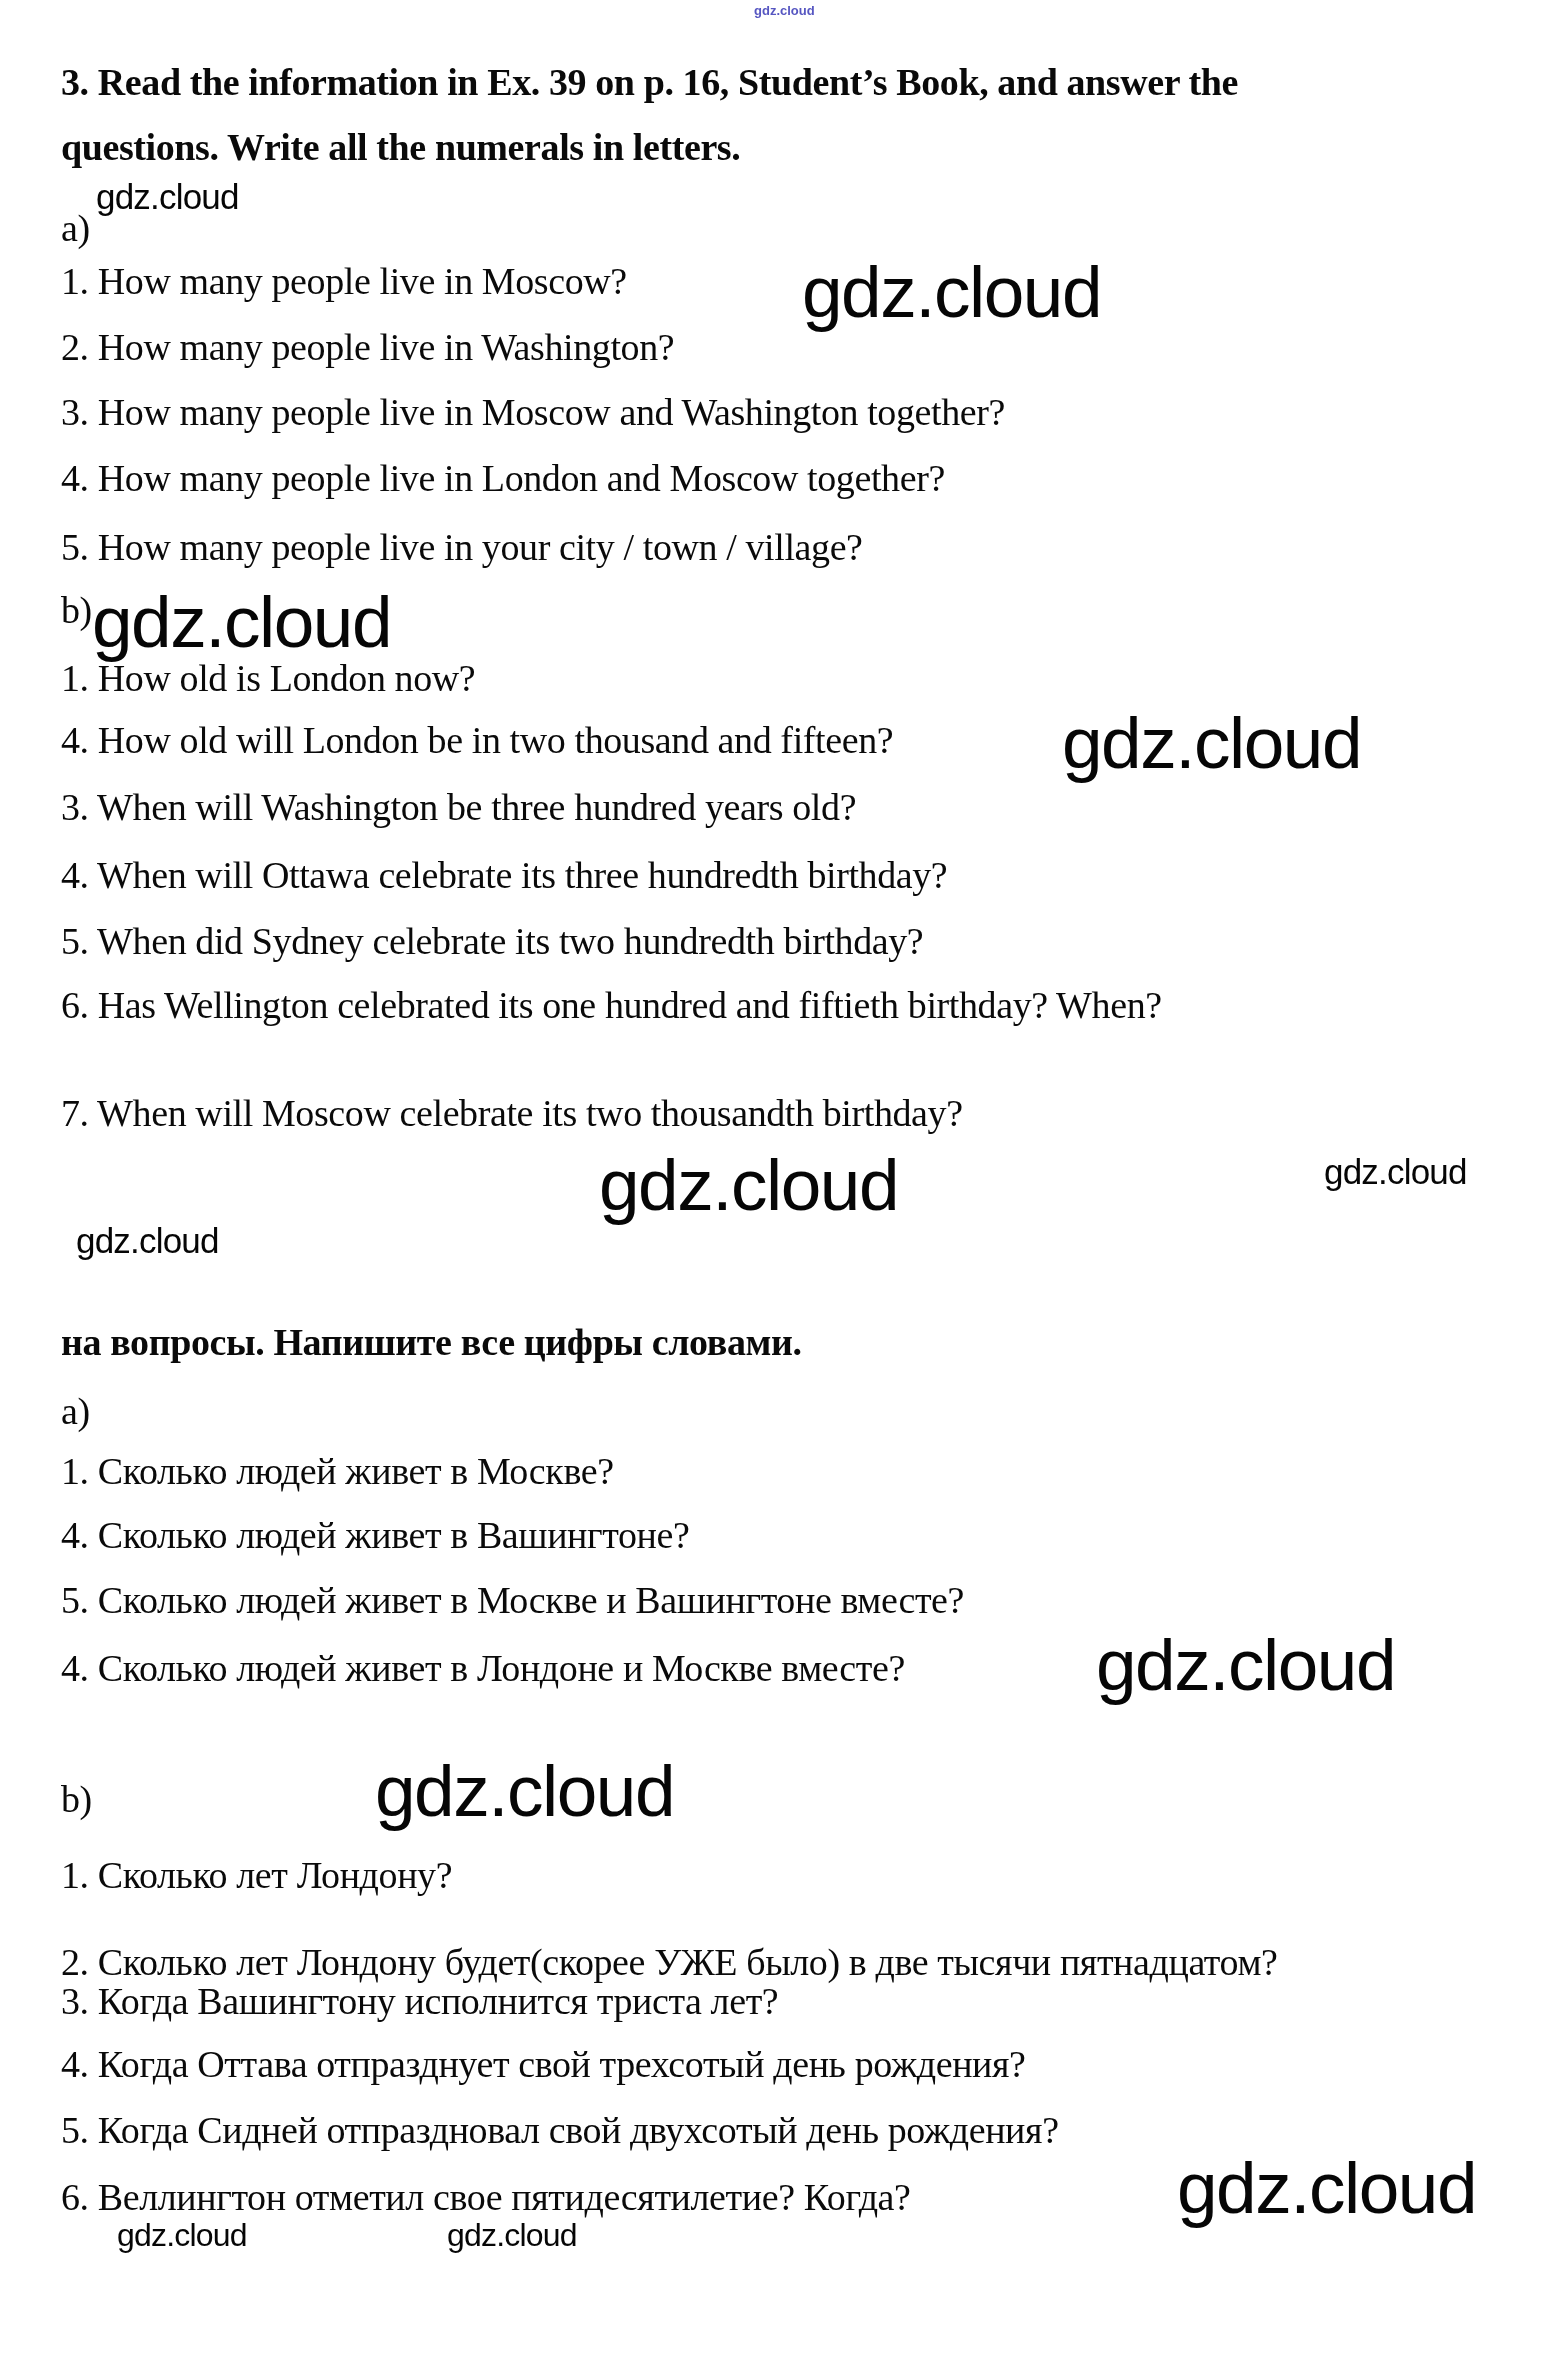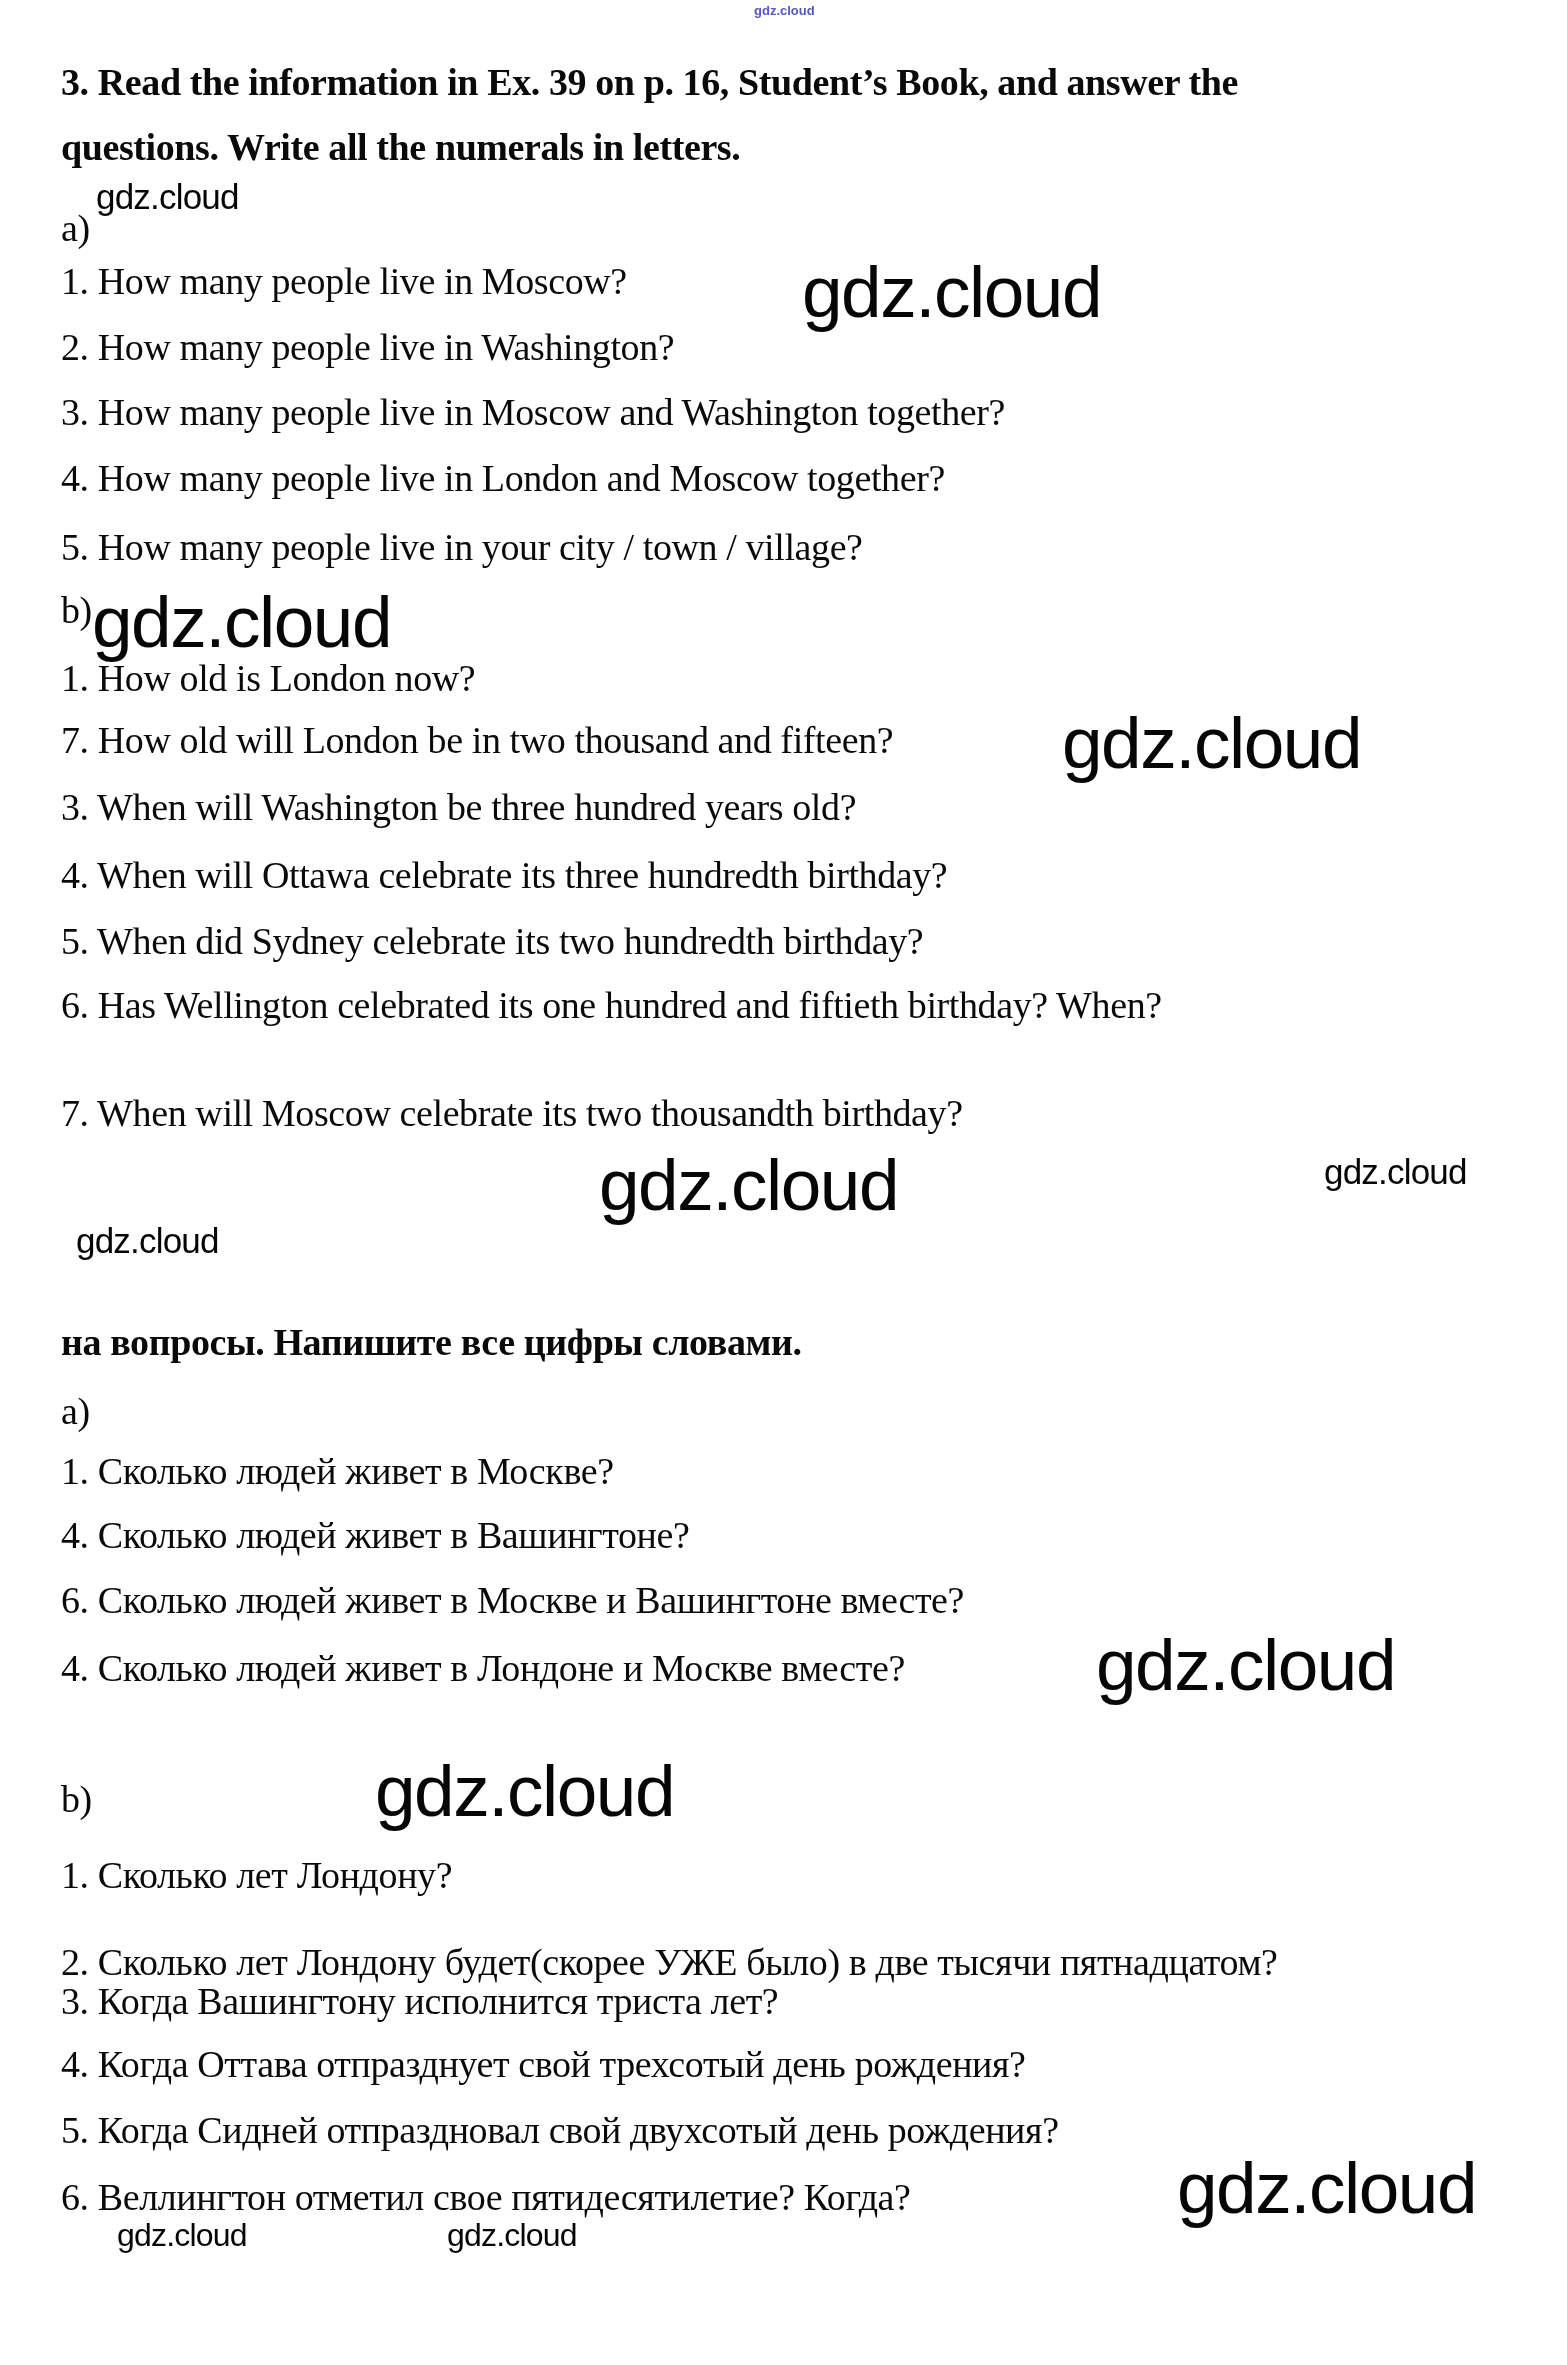--- a/index.html
+++ b/index.html
@@ -57,38 +57,38 @@
   <div class="line" style="top:327px;">2. How many people live in Washington?</div>
   <div class="line" style="top:392px;">3. How many people live in Moscow and Washington together?</div>
   <div class="line" style="top:458px;">4. How many people live in London and Moscow together?</div>
   <div class="line" style="top:527px;">5. How many people live in your city / town / village?</div>
 
   <div class="line" style="top:590px;">b)</div>
   <div class="wm wm-big" style="left:92px; top:580px;">gdz.cloud</div>
 
   <div class="line" style="top:658px;">1. How old is London now?</div>
   <div class="wm wm-big" style="left:1062px; top:701px;">gdz.cloud</div>
-  <div class="line" style="top:720px;">7. How old will London be in two thousand and fifteen?</div>
+  <div class="line" style="top:720px;">4. How old will London be in two thousand and fifteen?</div>
   <div class="line" style="top:787px;">3. When will Washington be three hundred years old?</div>
   <div class="line" style="top:855px;">4. When will Ottawa celebrate its three hundredth birthday?</div>
   <div class="line" style="top:921px;">5. When did Sydney celebrate its two hundredth birthday?</div>
   <div class="line" style="top:985px;">6. Has Wellington celebrated its one hundred and fiftieth birthday? When?</div>
   <div class="line" style="top:1049px;margin-top:44px;">7. When will Moscow celebrate its two thousandth birthday?</div>
 
   <div class="wm wm-big" style="left:599px; top:1143px;">gdz.cloud</div>
   <div class="wm wm-small" style="left:1324px; top:1152px;">gdz.cloud</div>
   <div class="wm wm-small" style="left:76px; top:1221px;">gdz.cloud</div>
 
   <div class="line bold" style="top:1322px;">на вопросы. Напишите все цифры словами.</div>
 
   <div class="line" style="top:1391px;">a)</div>
 
   <div class="line" style="top:1451px;">1. Сколько людей живет в Москве?</div>
   <div class="line" style="top:1515px;">4. Сколько людей живет в Вашингтоне?</div>
-  <div class="line" style="top:1580px;">6. Сколько людей живет в Москве и Вашингтоне вместе?</div>
+  <div class="line" style="top:1580px;">5. Сколько людей живет в Москве и Вашингтоне вместе?</div>
   <div class="wm wm-big" style="left:1096px; top:1623px;">gdz.cloud</div>
   <div class="line" style="top:1648px;">4. Сколько людей живет в Лондоне и Москве вместе?</div>
 
   <div class="wm wm-big" style="left:375px; top:1749px;">gdz.cloud</div>
   <div class="line" style="top:1779px;">b)</div>
 
   <div class="line" style="top:1855px;">1. Сколько лет Лондону?</div>
   <div class="line" style="top:1913px;margin-top:29px;">2. Сколько лет Лондону будет(скорее УЖЕ было) в две тысячи пятнадцатом?</div>
   <div class="line" style="top:1981px;">3. Когда Вашингтону исполнится триста лет?</div>
   <div class="line" style="top:2044px;">4. Когда Оттава отпразднует свой трехсотый день рождения?</div>

